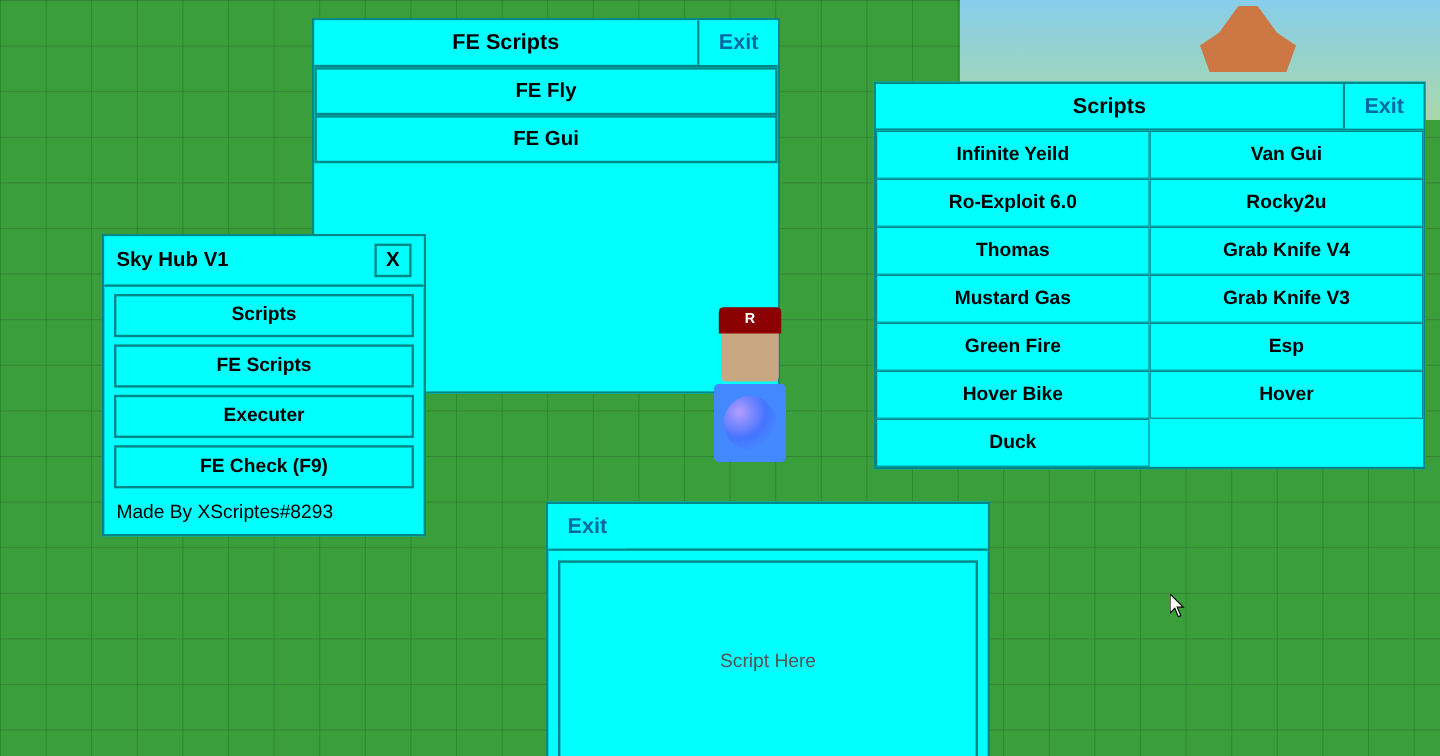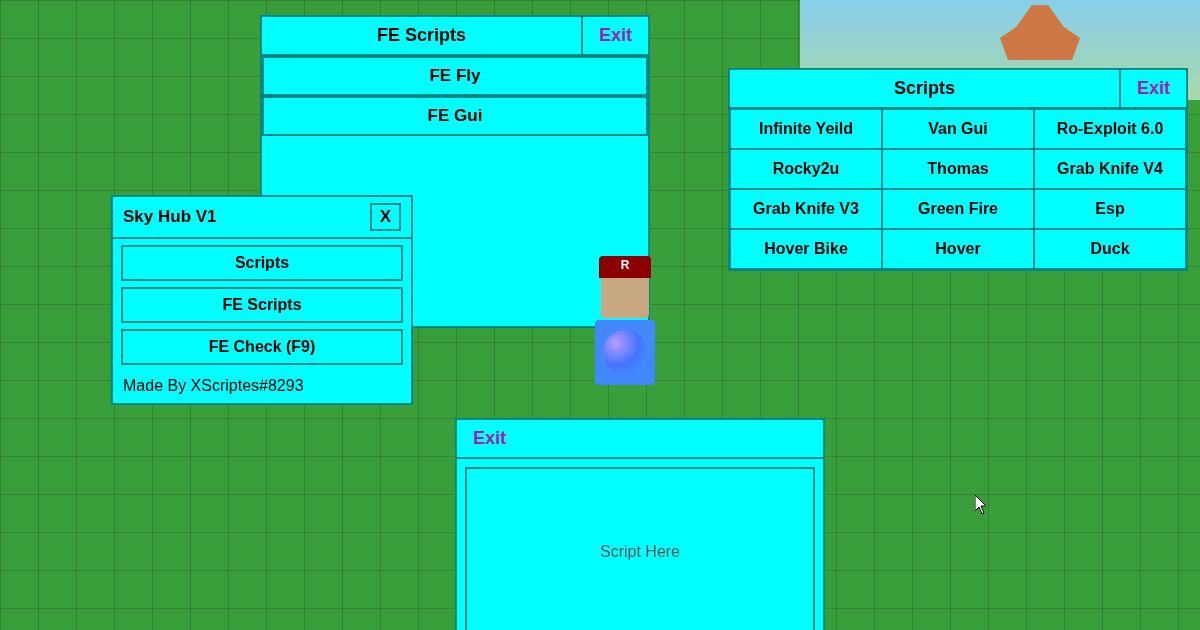--- a/index.html
+++ b/index.html
@@ -54,21 +54,21 @@
       font-size: 18px;
       font-weight: bold;
       color: #000;
       border-right: 2px solid #008888;
     }
 
     .panel-header-exit {
       padding: 8px 16px;
       font-size: 18px;
       font-weight: bold;
-      color: #a21caf;
+      color: #0369a1;
       cursor: pointer;
       background: cyan;
     }
 
     
     .panel-btn {
       display: block;
       width: 100%;
       padding: 8px 12px;
       text-align: center;
@@ -90,22 +90,21 @@
 
     .fe-scripts-body {
       height: 270px;
       background: cyan;
     }
 
     
     #sky-hub-panel {
       top: 195px;
       left: 85px;
-      width: 302px;
-      margin-left: 26px;
+      width: 270px;
     }
 
     .sky-hub-header {
       display: flex;
       align-items: center;
       background: cyan;
       border-bottom: 2px solid #008888;
       padding: 6px 10px;
       gap: 8px;
     }
@@ -150,21 +149,21 @@
 
     
     #scripts-panel {
       top: 68px;
       left: 728px;
       width: 460px;
     }
 
     .scripts-grid {
       display: grid;
-      grid-template-columns: repeat(3, 1fr);
+      grid-template-columns: repeat(2, 1fr);
     }
 
     .scripts-grid-btn {
       padding: 10px 6px;
       text-align: center;
       font-size: 16px;
       font-weight: bold;
       color: #000;
       background: cyan;
       border: 1px solid #008888;
@@ -292,36 +291,38 @@
   </div>
 </div>
 
 <div class="panel" id="sky-hub-panel">
   <div class="sky-hub-header">
     <span class="sky-hub-title">Sky Hub V1</span>
     <span class="sky-hub-x">X</span>
   </div>
   <button class="sky-hub-btn">Scripts</button>
   <button class="sky-hub-btn">FE Scripts</button>
+  <button class="sky-hub-btn">Executer</button>
   <button class="sky-hub-btn">FE Check (F9)</button>
   <div class="sky-hub-footer">Made By XScriptes#8293</div>
 </div>
 
 <div class="panel" id="scripts-panel">
   <div class="panel-header">
     <div class="panel-header-title">Scripts</div>
     <div class="panel-header-exit">Exit</div>
   </div>
   <div class="scripts-grid" id="scripts-grid">
   <button class="scripts-grid-btn">Infinite Yeild</button>
       <button class="scripts-grid-btn">Van Gui</button>
       <button class="scripts-grid-btn">Ro-Exploit 6.0</button>
       <button class="scripts-grid-btn">Rocky2u</button>
       <button class="scripts-grid-btn">Thomas</button>
       <button class="scripts-grid-btn">Grab Knife V4</button>
+      <button class="scripts-grid-btn">Mustard Gas</button>
       <button class="scripts-grid-btn">Grab Knife V3</button>
       <button class="scripts-grid-btn">Green Fire</button>
       <button class="scripts-grid-btn">Esp</button>
       <button class="scripts-grid-btn">Hover Bike</button>
       <button class="scripts-grid-btn">Hover</button>
       <button class="scripts-grid-btn">Duck</button>
     </div>
 </div>
 
 <div class="panel" id="executer-panel">

